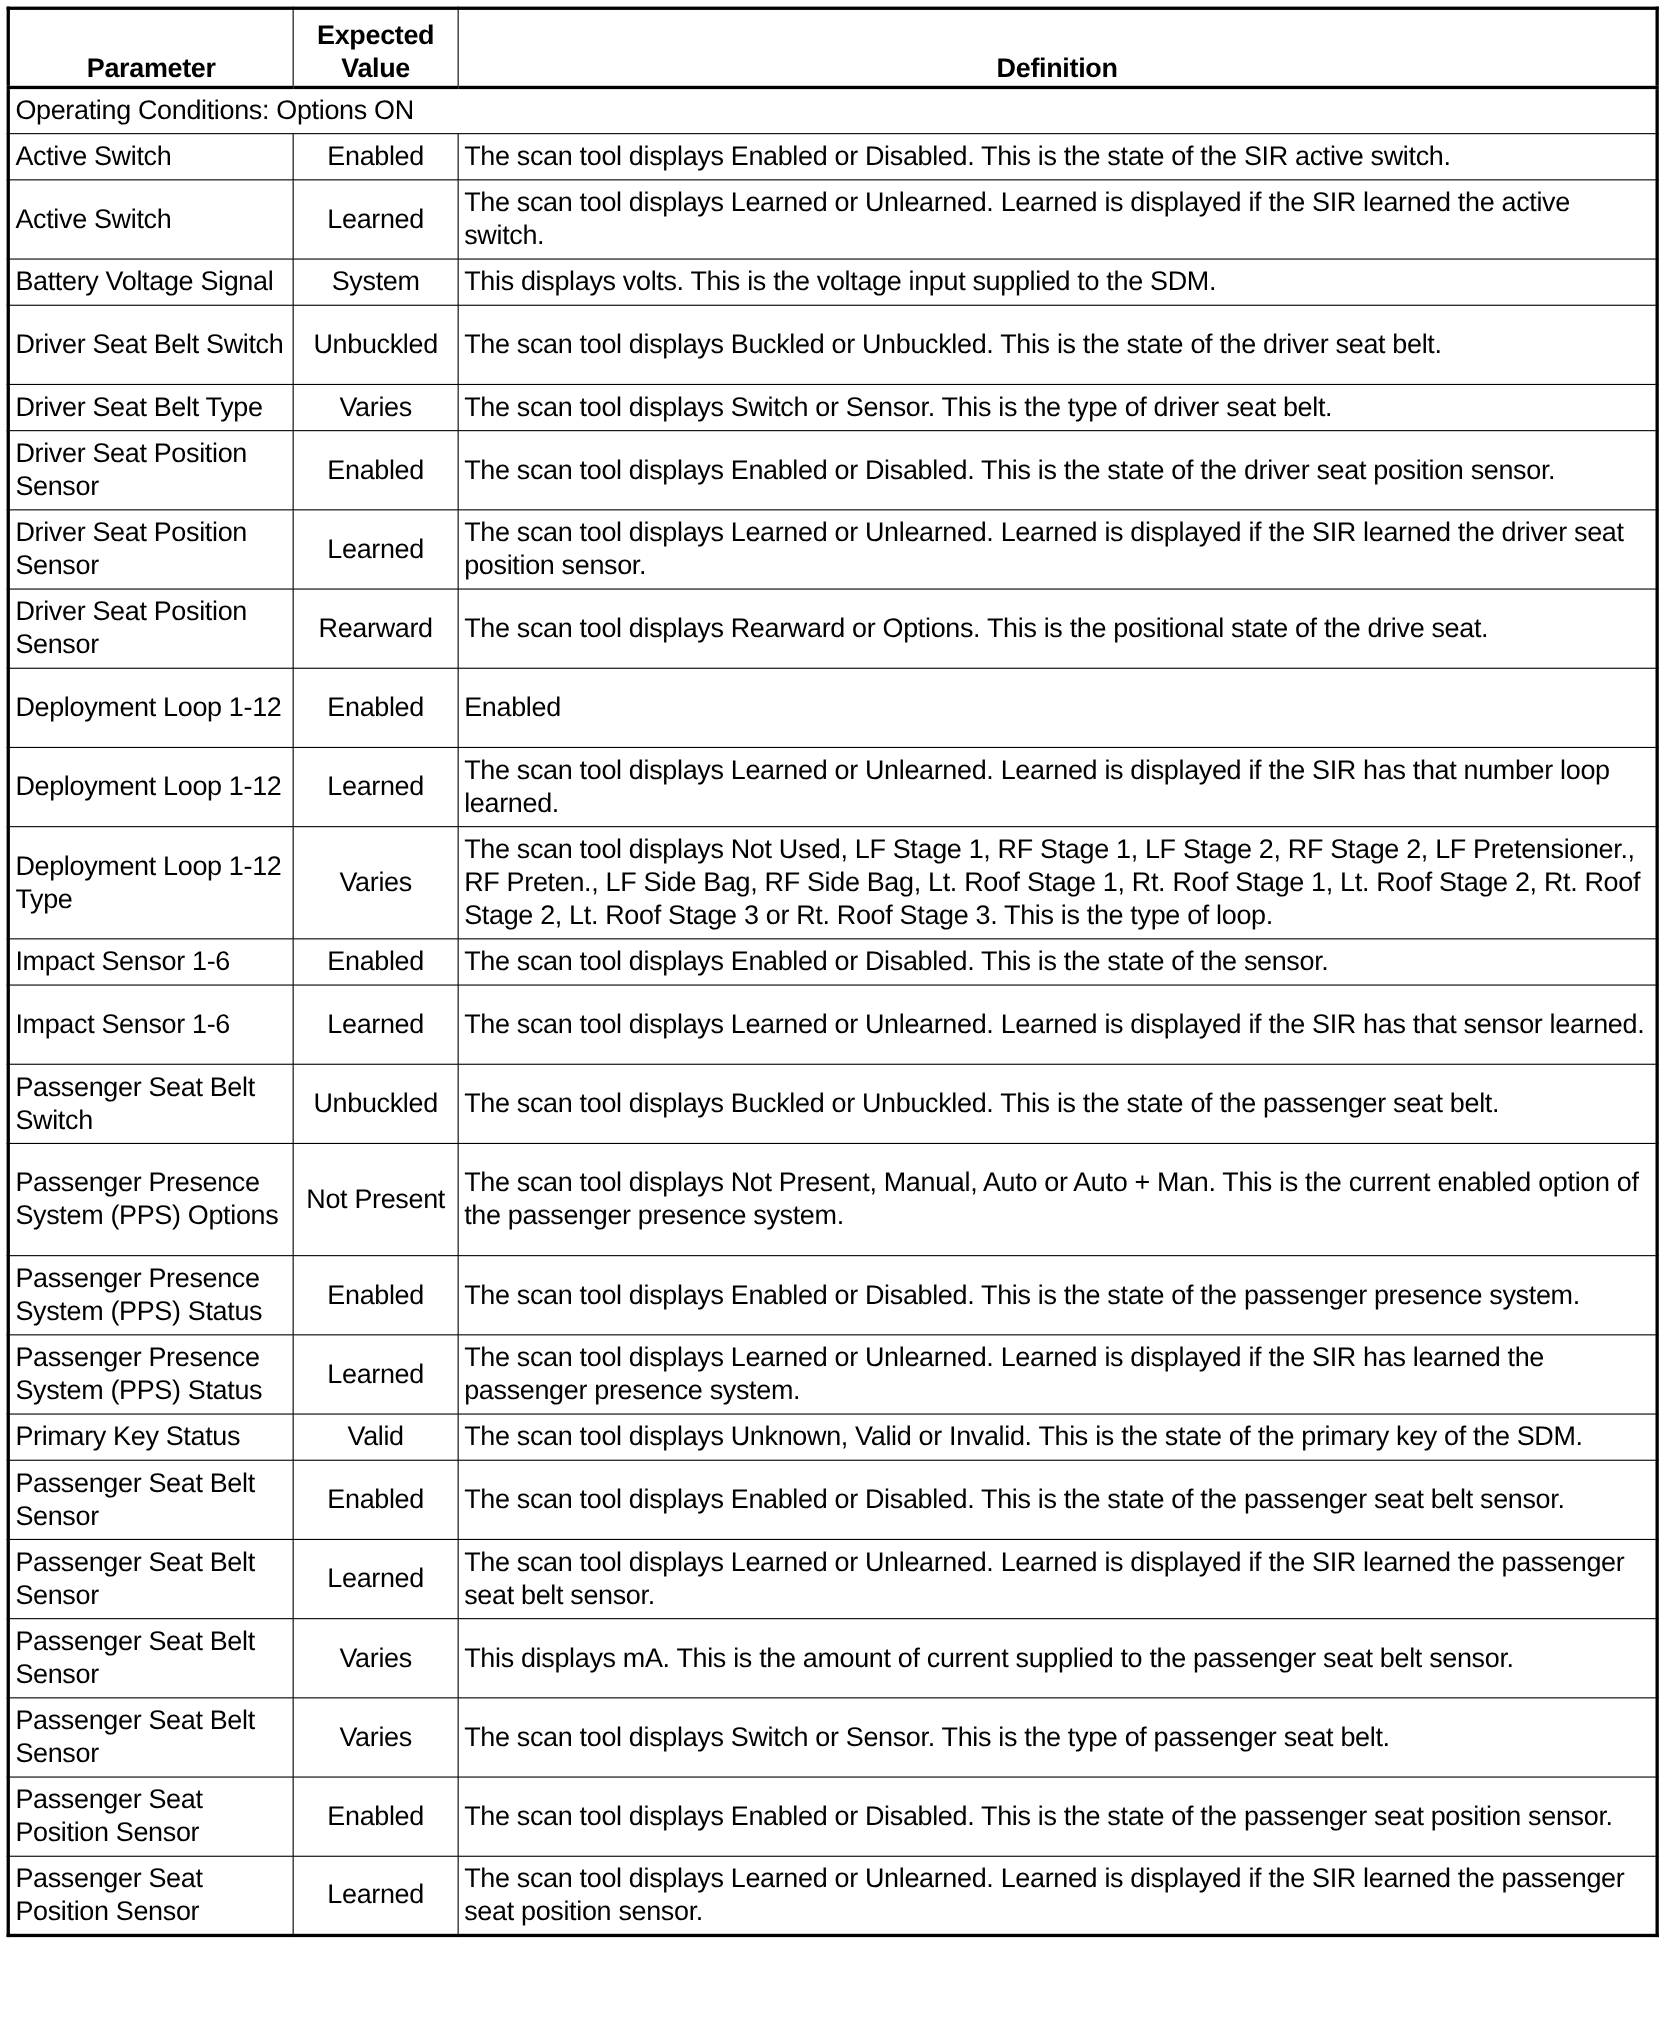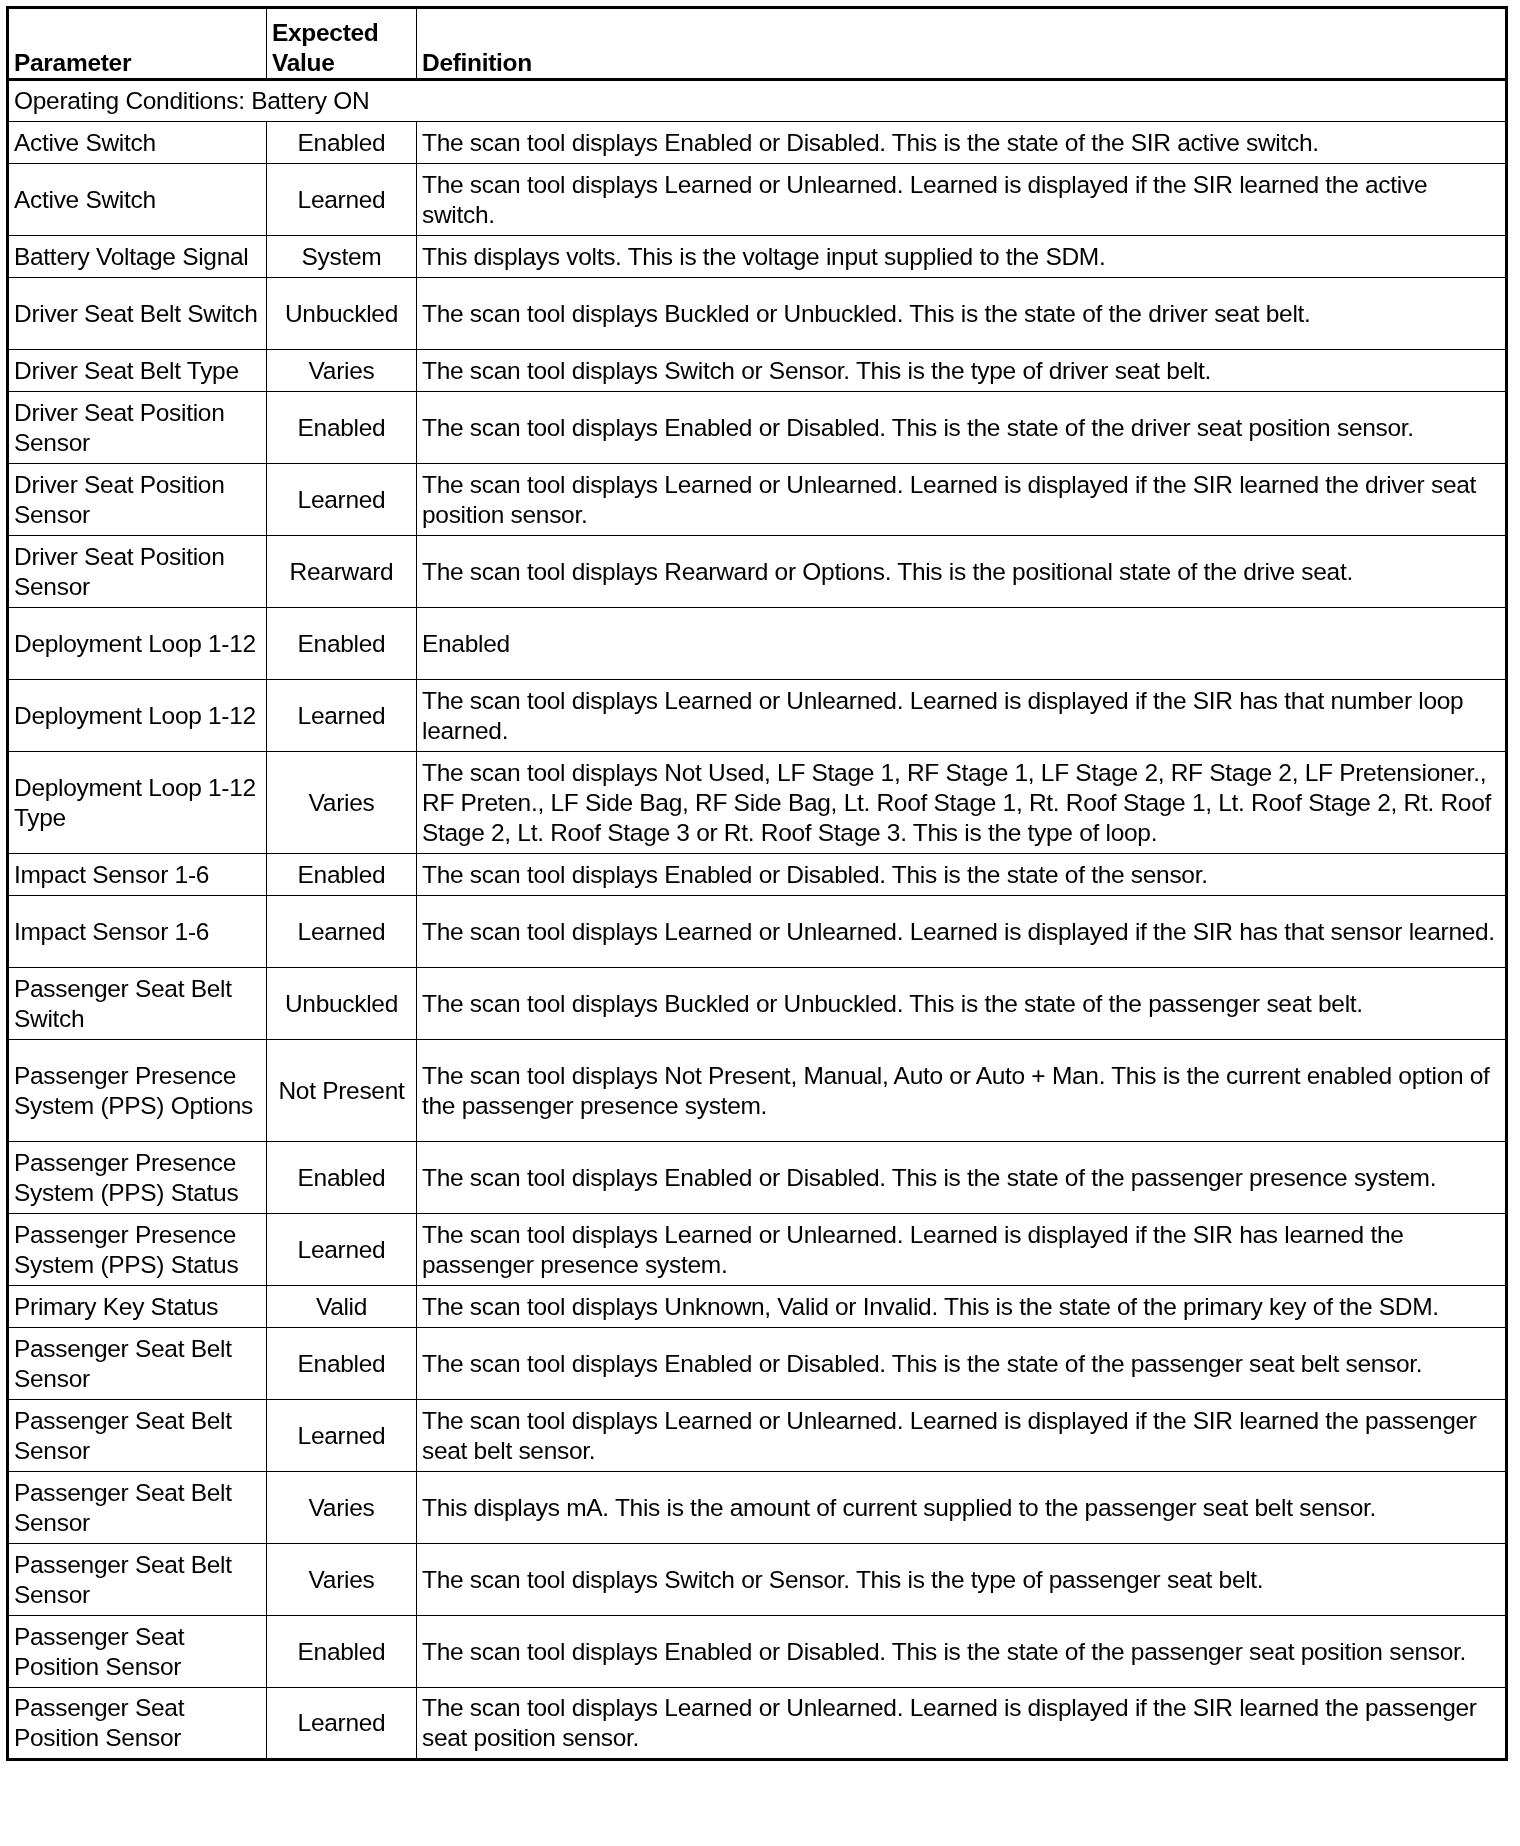--- a/index.html
+++ b/index.html
@@ -10,21 +10,21 @@
     border-collapse: collapse; table-layout: fixed;
     border: 3px solid #000;
   }
   .doc-table col.c1 { width: 259px; }
   .doc-table col.c2 { width: 150px; }
   .doc-table col.c3 { width: auto; }
   .doc-table th, .doc-table td {
     border: 1.5px solid #000; padding: 0 5px; vertical-align: middle;
     font-size: 24.5px; line-height: 30px; letter-spacing: -0.3px;
   }
-  .doc-table th { font-weight: bold; text-align: left; vertical-align: bottom; padding-bottom: 0; }
+  .doc-table th { font-weight: bold; text-align: center; vertical-align: bottom; padding-bottom: 0; }
   .doc-table thead tr { height: 72px; }
   .doc-table thead th { border-bottom: 3px solid #000; }
   .doc-table td.val { text-align: center; }
   .doc-table td.cond { text-align: left; }
   .cond b { font-weight: normal; }
   tr.h1 { height: 42px; }
   tr.h2 { height: 72px; }
   tr.h3 { height: 102px; }
 </style>
 </head>
@@ -38,21 +38,21 @@
     </colgroup>
   <thead>
     <tr>
       <th>Parameter</th>
       <th>Expected Value</th>
       <th>Definition</th>
     </tr>
   </thead>
   <tbody id="tbody">
     <tr class="h1">
-      <td class="cond" colspan="3"><b>Operating Conditions:</b><span> Battery ON</span></td>
+      <td class="cond" colspan="3"><b>Operating Conditions:</b><span> Options ON</span></td>
     </tr>
     <tr class="h1">
         <td>Active Switch</td>
         <td class="val">Enabled</td>
         <td>The scan tool displays Enabled or Disabled. This is the state of the SIR active switch.</td>
       </tr>
     <tr class="h2">
         <td>Active Switch</td>
         <td class="val">Learned</td>
         <td>The scan tool displays Learned or Unlearned. Learned is displayed if the SIR learned the active switch.</td>

